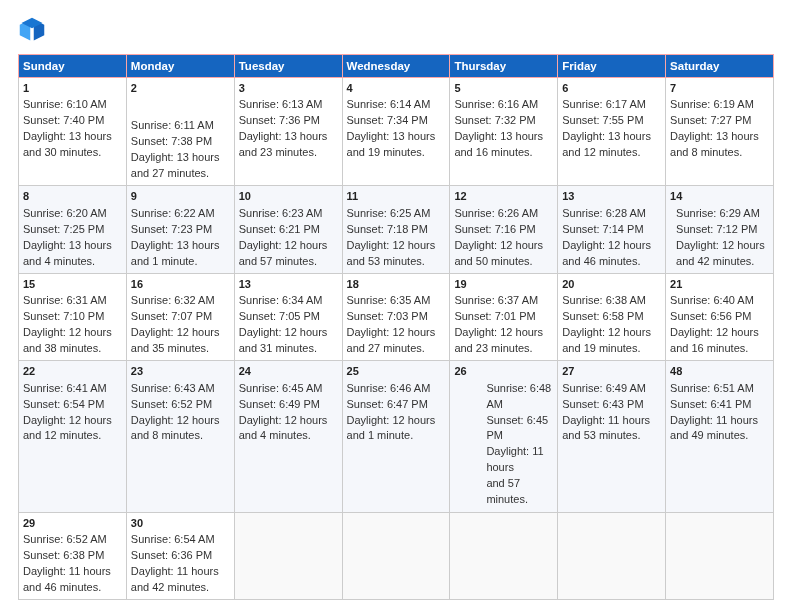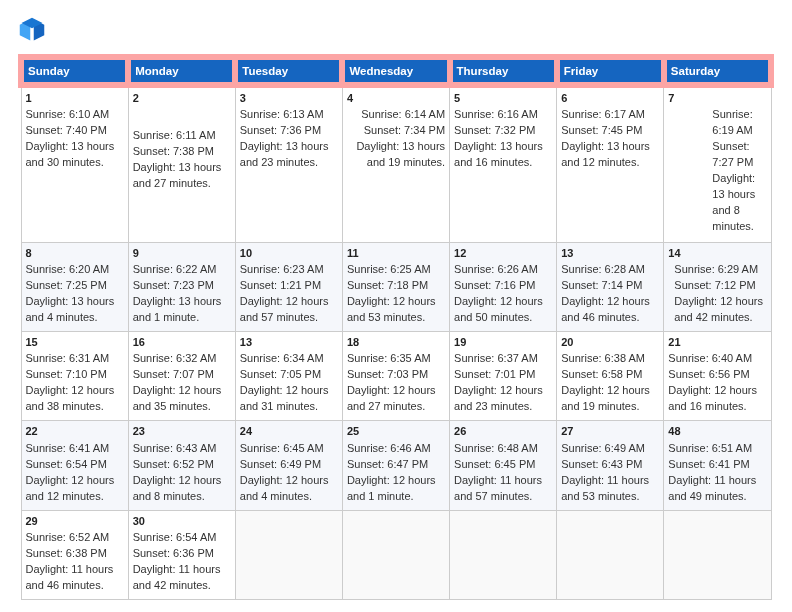--- a/index.html
+++ b/index.html
@@ -60,21 +60,21 @@
       width: 100%;
       table-layout: fixed;
     }
     .calendar th {
       background: #1565c0;
       color: #fff;
       font-size: 11.5px;
       font-weight: bold;
       padding: 5px 4px;
       text-align: left;
-      border: 6px solid #fca5a5;
+      border: 1px solid #fca5a5;
     }
     .calendar td {
       border: 1px solid #ccc;
       vertical-align: top;
       padding: 3px 4px;
       font-size: 9px;
       color: #333;
       line-height: 1.4;
       background: #fff;
     }
@@ -150,42 +150,42 @@
           </td>
           <td>
             <span class="day-num">3</span>
             <div class="day-info" style="white-space: pre-line;">Sunrise: 6:13 AM
 Sunset: 7:36 PM
 Daylight: 13 hours
 and 23 minutes.</div>
           </td>
           <td>
             <span class="day-num">4</span>
-            <div class="day-info" style="white-space: pre-line; text-align: right;">Sunrise: 6:14 AM
+            <div class="day-info" style="white-space: pre-line;">Sunrise: 6:14 AM
 Sunset: 7:34 PM
 Daylight: 13 hours
 and 19 minutes.</div>
           </td>
           <td>
             <span class="day-num">5</span>
             <div class="day-info" style="white-space: pre-line;">Sunrise: 6:16 AM
 Sunset: 7:32 PM
 Daylight: 13 hours
 and 16 minutes.</div>
           </td>
           <td>
             <span class="day-num">6</span>
             <div class="day-info" style="white-space: pre-line;">Sunrise: 6:17 AM
-Sunset: 7:45 PM
+Sunset: 7:55 PM
 Daylight: 13 hours
 and 12 minutes.</div>
           </td>
           <td>
             <span class="day-num">7</span>
-            <div class="day-info" style="white-space: pre-line; margin-left: 44px;">Sunrise: 6:19 AM
+            <div class="day-info" style="white-space: pre-line;">Sunrise: 6:19 AM
 Sunset: 7:27 PM
 Daylight: 13 hours
 and 8 minutes.</div>
           </td>
         </tr>
         <tr>
           <td>
             <span class="day-num">8</span>
             <div class="day-info" style="white-space: pre-line;">Sunrise: 6:20 AM
 Sunset: 7:25 PM
@@ -195,21 +195,21 @@
           <td>
             <span class="day-num">9</span>
             <div class="day-info" style="white-space: pre-line;">Sunrise: 6:22 AM
 Sunset: 7:23 PM
 Daylight: 13 hours
 and 1 minute.</div>
           </td>
           <td>
             <span class="day-num">10</span>
             <div class="day-info" style="white-space: pre-line;">Sunrise: 6:23 AM
-Sunset: 1:21 PM
+Sunset: 6:21 PM
 Daylight: 12 hours
 and 57 minutes.</div>
           </td>
           <td>
             <span class="day-num">11</span>
             <div class="day-info" style="white-space: pre-line;">Sunrise: 6:25 AM
 Sunset: 7:18 PM
 Daylight: 12 hours
 and 53 minutes.</div>
           </td>
@@ -310,21 +310,21 @@
           </td>
           <td>
             <span class="day-num">25</span>
             <div class="day-info" style="white-space: pre-line;">Sunrise: 6:46 AM
 Sunset: 6:47 PM
 Daylight: 12 hours
 and 1 minute.</div>
           </td>
           <td>
             <span class="day-num">26</span>
-            <div class="day-info" style="white-space: pre-line;">Sunrise: 6:48 AM
+            <div class="day-info" style="white-space: pre-line; margin-left: 32px;">Sunrise: 6:48 AM
 Sunset: 6:45 PM
 Daylight: 11 hours
 and 57 minutes.</div>
           </td>
           <td>
             <span class="day-num">27</span>
             <div class="day-info" style="white-space: pre-line;">Sunrise: 6:49 AM
 Sunset: 6:43 PM
 Daylight: 11 hours
 and 53 minutes.</div>

